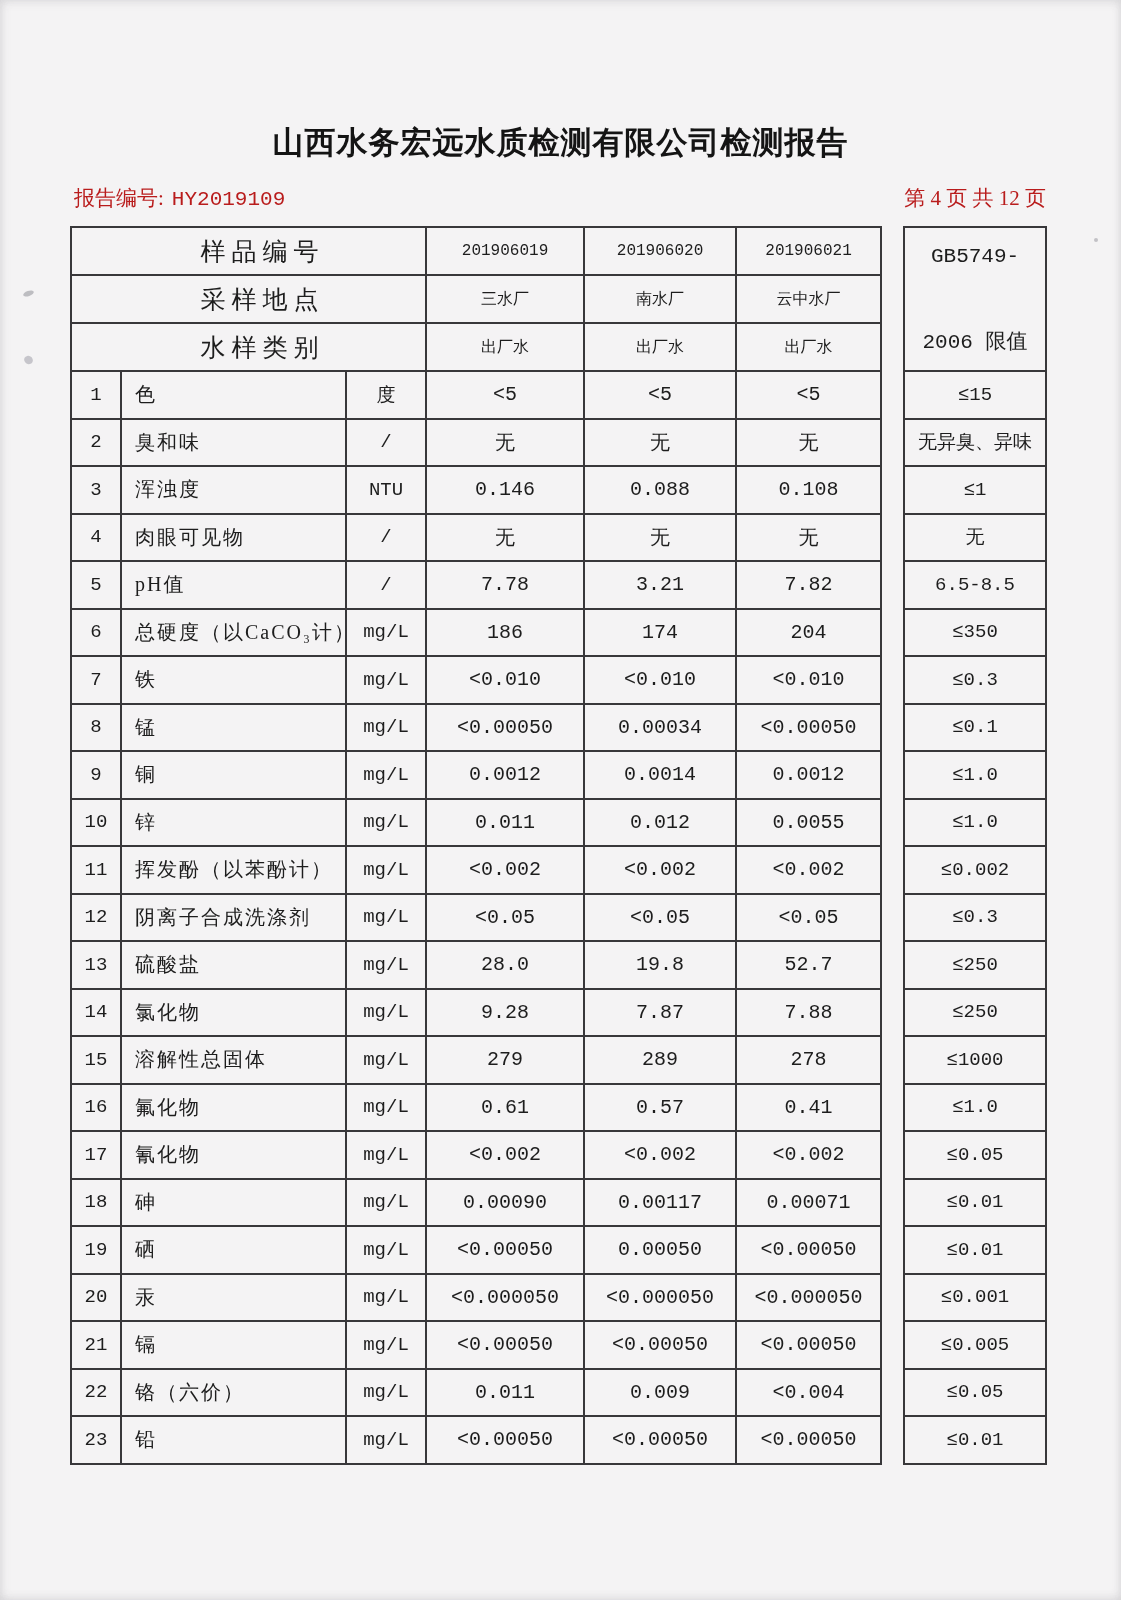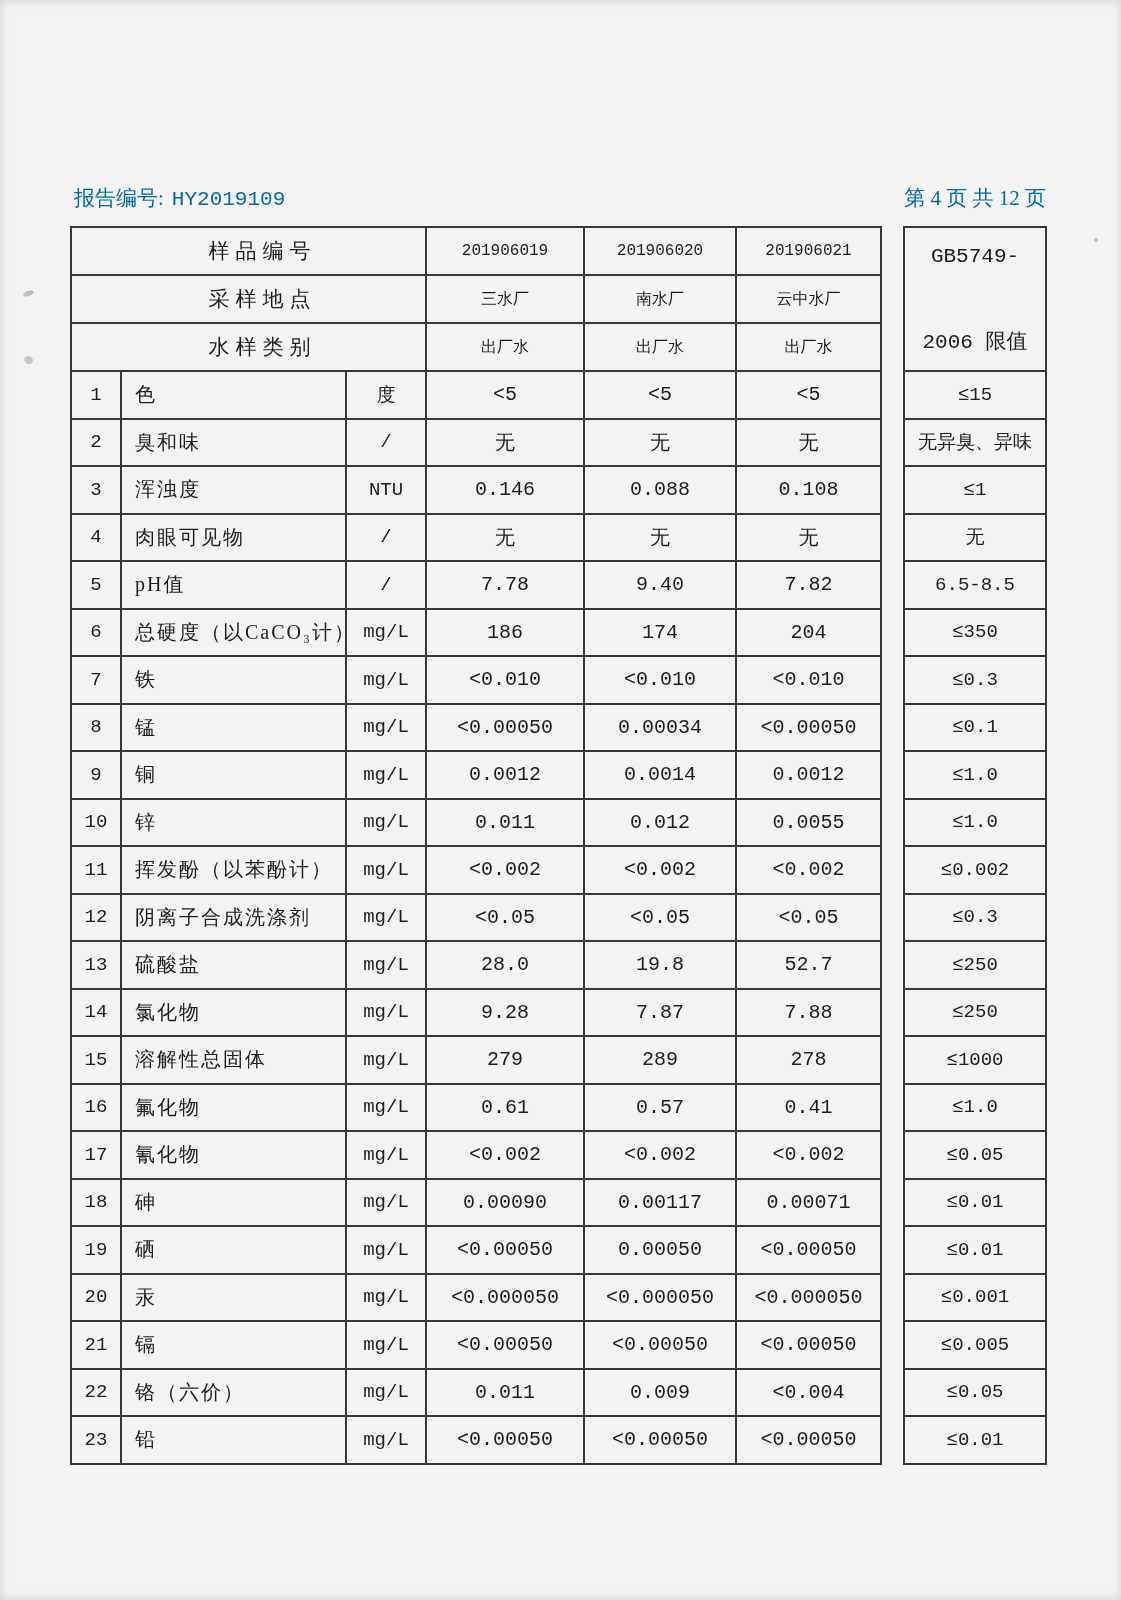--- a/index.html
+++ b/index.html
@@ -35,21 +35,21 @@
     letter-spacing: 1px;
     color: #141414;
   }
   .meta-row {
     position: absolute; top: 184px; left: 74px;
     width: 972px;
     display: flex;
     justify-content: space-between;
     align-items: center;
     font-size: 21px;
-    color: #0369a1;
+    color: #b91c1c;
   }
   .meta-row .mono { margin-left: 8px; }
   .mono { font-family: "Liberation Mono", "DejaVu Sans Mono", monospace; }
 
   table.report-table {
     position: absolute; top: 226px; left: 70px;
     width: 975px;
     border-collapse: collapse;
     table-layout: fixed;
   }
@@ -58,21 +58,21 @@
   td.cell {
     border: 2px solid #38373a;
     text-align: center;
     vertical-align: middle;
     padding: 0 2px;
     font-size: 21px;
     white-space: nowrap;
     overflow: hidden;
   }
   td.gap { border: none; background: transparent; }
-  td.label-cell { letter-spacing: 6px; text-indent: 6px; font-size: 21px; padding-left: 24px; }
+  td.label-cell { letter-spacing: 6px; text-indent: 6px; font-size: 25px; padding-left: 24px; }
   td.val-cell {
     font-family: "Liberation Mono", "DejaVu Sans Mono", monospace;
     font-size: 16px;
   }
   td.no-cell {
     font-family: "Liberation Mono", "DejaVu Sans Mono", monospace;
     font-size: 19px;
   }
   td.name-cell {
     text-align: left;
@@ -105,20 +105,21 @@
   }
   .speck-1 { left: 23px; top: 291px; width: 11px; height: 5px; opacity: .55; transform: rotate(-18deg); }
   .speck-2 { left: 24px; top: 356px; width: 9px;  height: 8px; opacity: .45; transform: rotate(30deg); }
   .speck-3 { left: 1094px; top: 238px; width: 4px; height: 4px; opacity: .5; }
 </style>
 </head>
 <body>
 
 <div class="scan-page">
 
+  <div class="report-title">山西水务宏远水质检测有限公司检测报告</div>
 
   <div class="meta-row">
     <div>
       <span>报告编号:</span><span class="mono">HY2019109</span>
     </div>
     <div>第 4 页 共 12 页</div>
   </div>
 
   <table class="report-table">
     <colgroup>
@@ -195,21 +196,21 @@
           <td class="cell value-cell">无</td>
           <td class="cell value-cell">无</td>
           <td class="gap"></td>
           <td class="cell limit-cell">无</td>
         </tr>
         <tr class="prow">
           <td class="cell no-cell">5</td>
           <td class="cell name-cell">pH值</td>
           <td class="cell unit-cell">/</td>
           <td class="cell value-cell">7.78</td>
-          <td class="cell value-cell">9.40</td>
+          <td class="cell value-cell">3.21</td>
           <td class="cell value-cell">7.82</td>
           <td class="gap"></td>
           <td class="cell limit-cell">6.5-8.5</td>
         </tr>
         <tr class="prow">
           <td class="cell no-cell">6</td>
           <td class="cell name-cell">总硬度（以CaCO₃计）</td>
           <td class="cell unit-cell">mg/L</td>
           <td class="cell value-cell">186</td>
           <td class="cell value-cell">174</td>

